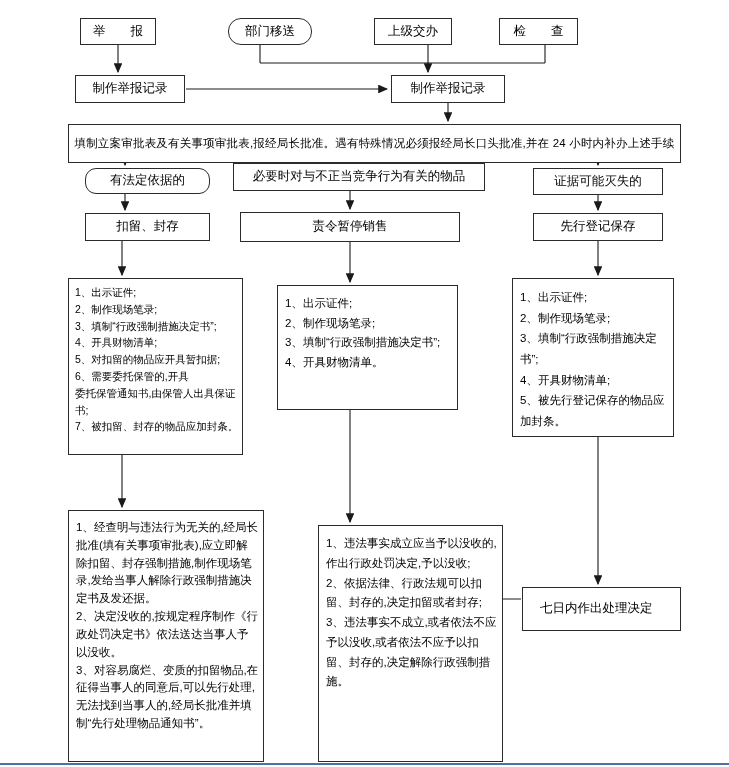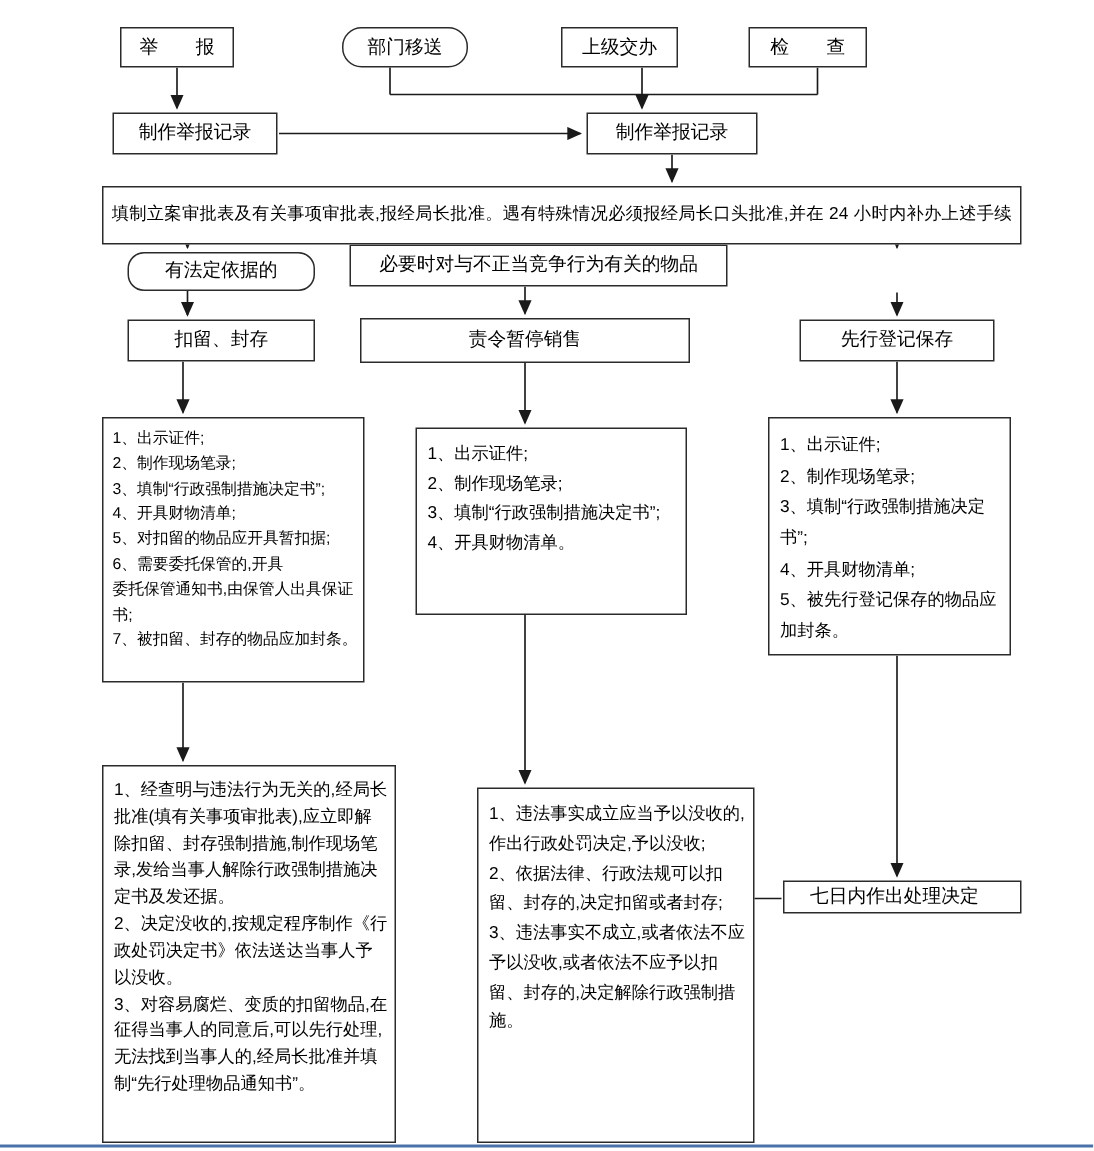--- a/index.html
+++ b/index.html
@@ -75,20 +75,21 @@
   <div class="node" style="left:374px;top:18px;width:78px;height:27px;">上级交办</div>
   <div class="node" style="left:499px;top:18px;width:79px;height:27px;">检　　查</div>
 
   <div class="node" style="left:75px;top:75px;width:110px;height:28px;">制作举报记录</div>
   <div class="node" style="left:391px;top:75px;width:114px;height:28px;">制作举报记录</div>
 
   <div class="node wide" style="left:68px;top:124px;width:613px;height:39px;">填制立案审批表及有关事项审批表,报经局长批准。遇有特殊情况必须报经局长口头批准,并在 24 小时内补办上述手续</div>
 
   <div class="node" style="left:85px;top:168px;width:125px;height:26px;border-radius:11px;">有法定依据的</div>
   <div class="node" style="left:233px;top:163px;width:252px;height:28px;">必要时对与不正当竞争行为有关的物品</div>
+  <div class="node" style="left:533px;top:168px;width:130px;height:27px;">证据可能灭失的</div>
 
   <div class="node" style="left:85px;top:213px;width:125px;height:28px;">扣留、封存</div>
   <div class="node" style="left:240px;top:212px;width:220px;height:30px;">责令暂停销售</div>
   <div class="node" style="left:533px;top:213px;width:130px;height:28px;">先行登记保存</div>
 
   <div class="listbox lb-left" style="left:68px;top:278px;width:175px;height:177px;">
     <p>1、出示证件;</p>
     <p>2、制作现场笔录;</p>
     <p>3、填制“行政强制措施决定书”;</p>
     <p>4、开具财物清单;</p>
@@ -118,16 +119,16 @@
     <p>2、决定没收的,按规定程序制作《行政处罚决定书》依法送达当事人予以没收。</p>
     <p>3、对容易腐烂、变质的扣留物品,在征得当事人的同意后,可以先行处理,无法找到当事人的,经局长批准并填制“先行处理物品通知书”。</p>
   </div>
 
   <div class="listbox lb-bmid" style="left:283px;top:525px;width:185px;height:237px;">
     <p>1、违法事实成立应当予以没收的,作出行政处罚决定,予以没收;</p>
     <p>2、依据法律、行政法规可以扣留、封存的,决定扣留或者封存;</p>
     <p>3、违法事实不成立,或者依法不应予以没收,或者依法不应予以扣留、封存的,决定解除行政强制措施。</p>
   </div>
 
-  <div class="node leftalign" style="left:522px;top:587px;width:159px;height:22px;padding-left:17px;">七日内作出处理决定</div>
+  <div class="node leftalign" style="left:522px;top:587px;width:159px;height:44px;padding-left:17px;">七日内作出处理决定</div>
 
   <div class="bottom-rule"></div>
 </div>
 
 </body></html>

